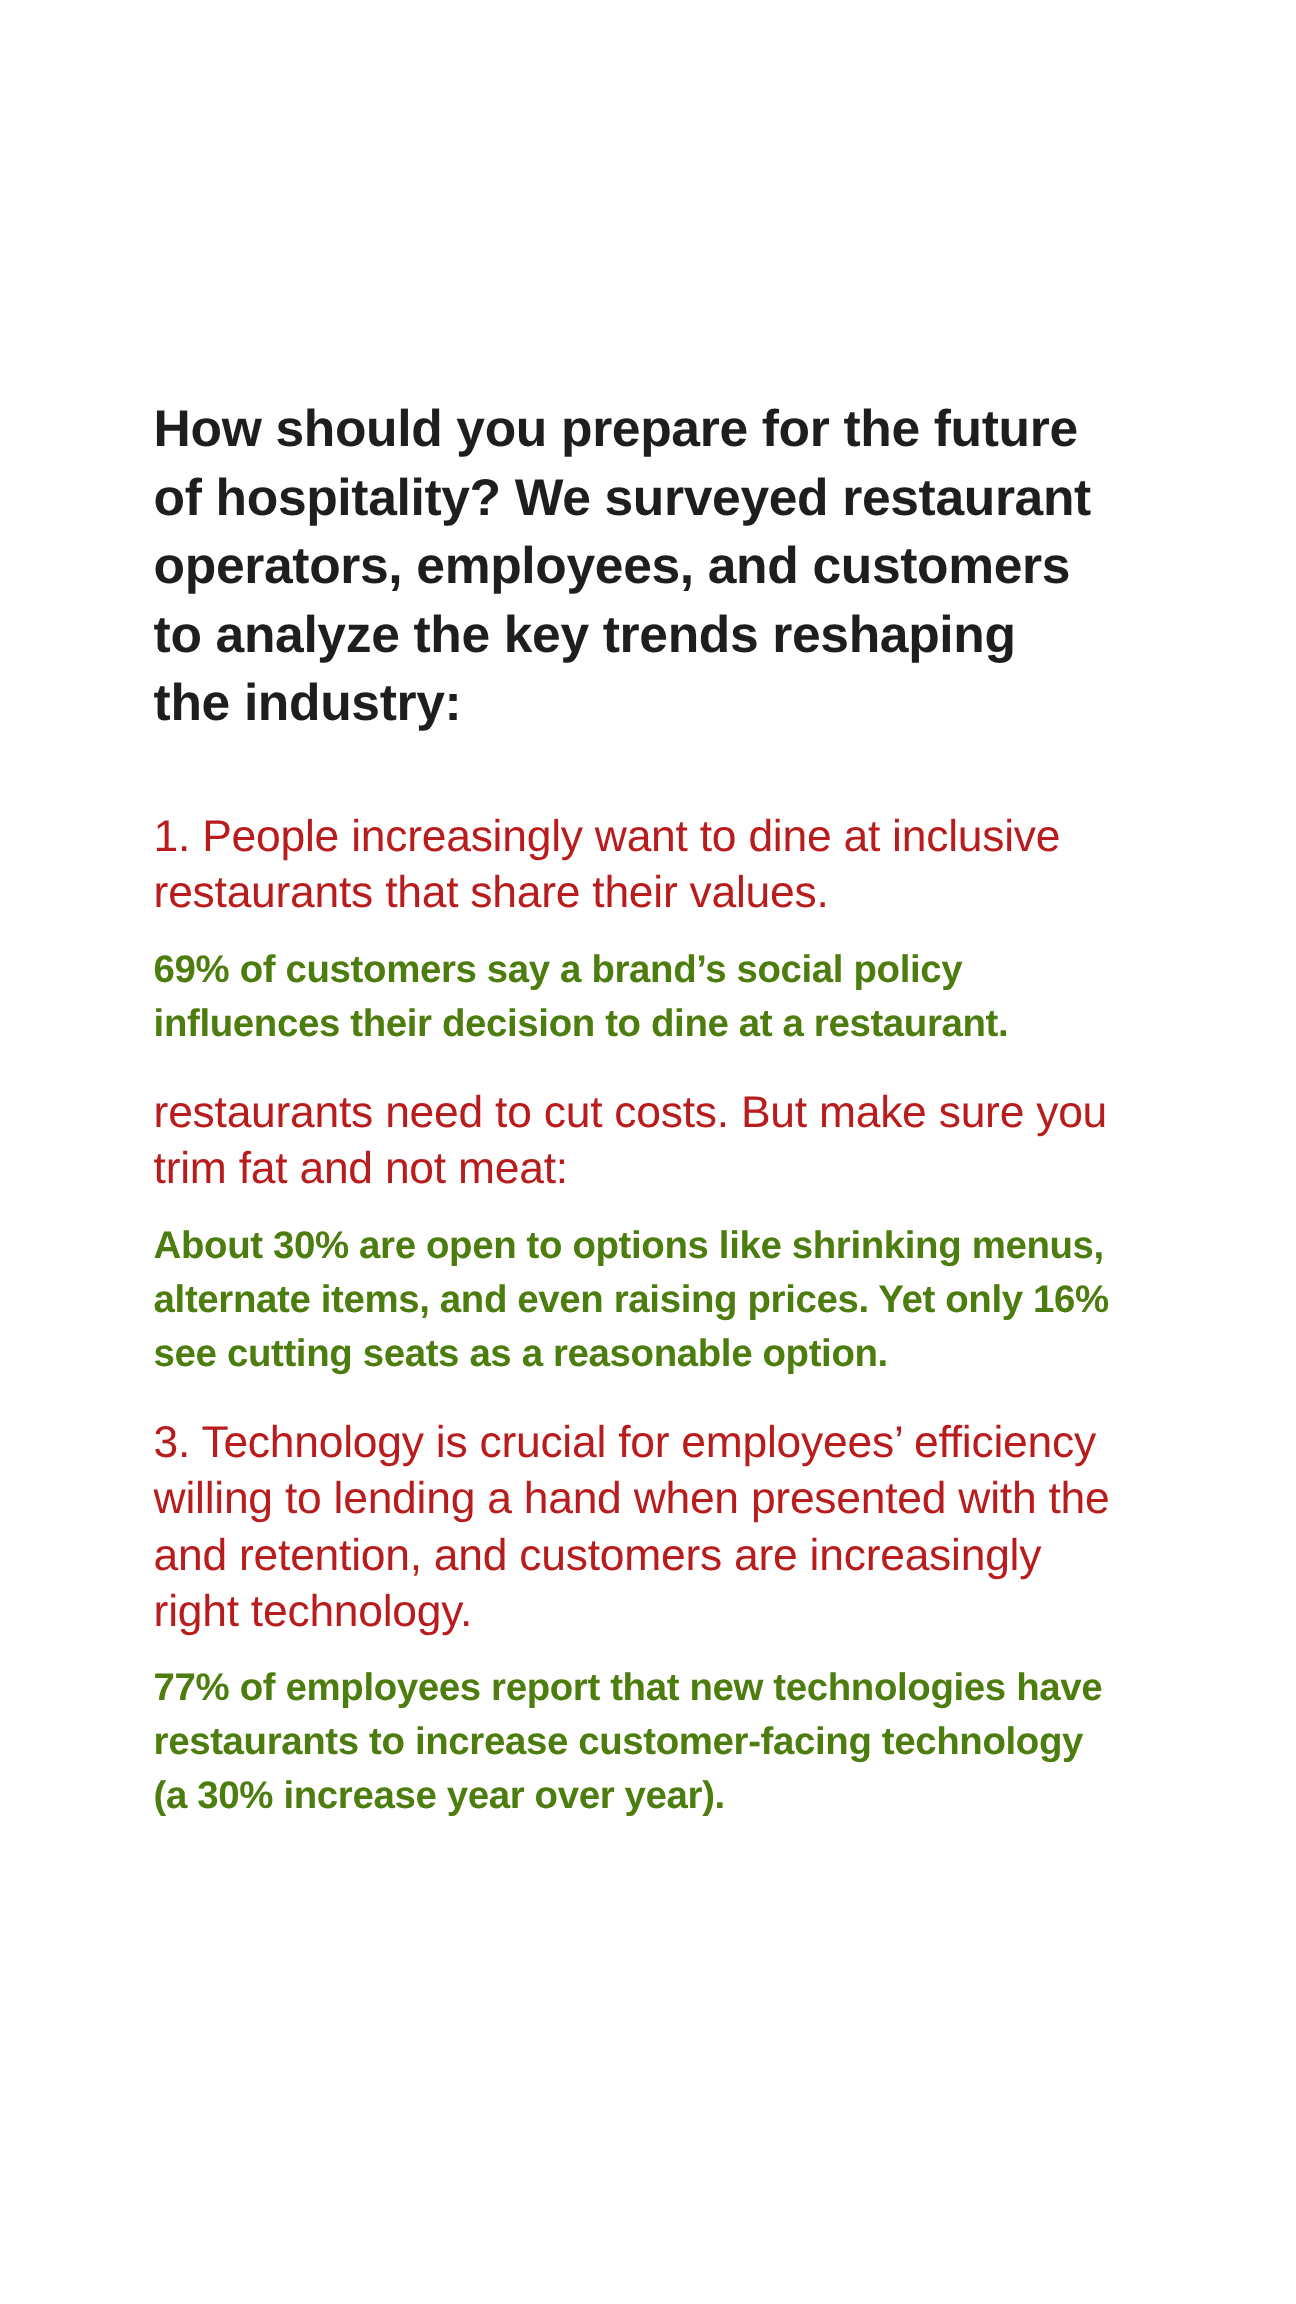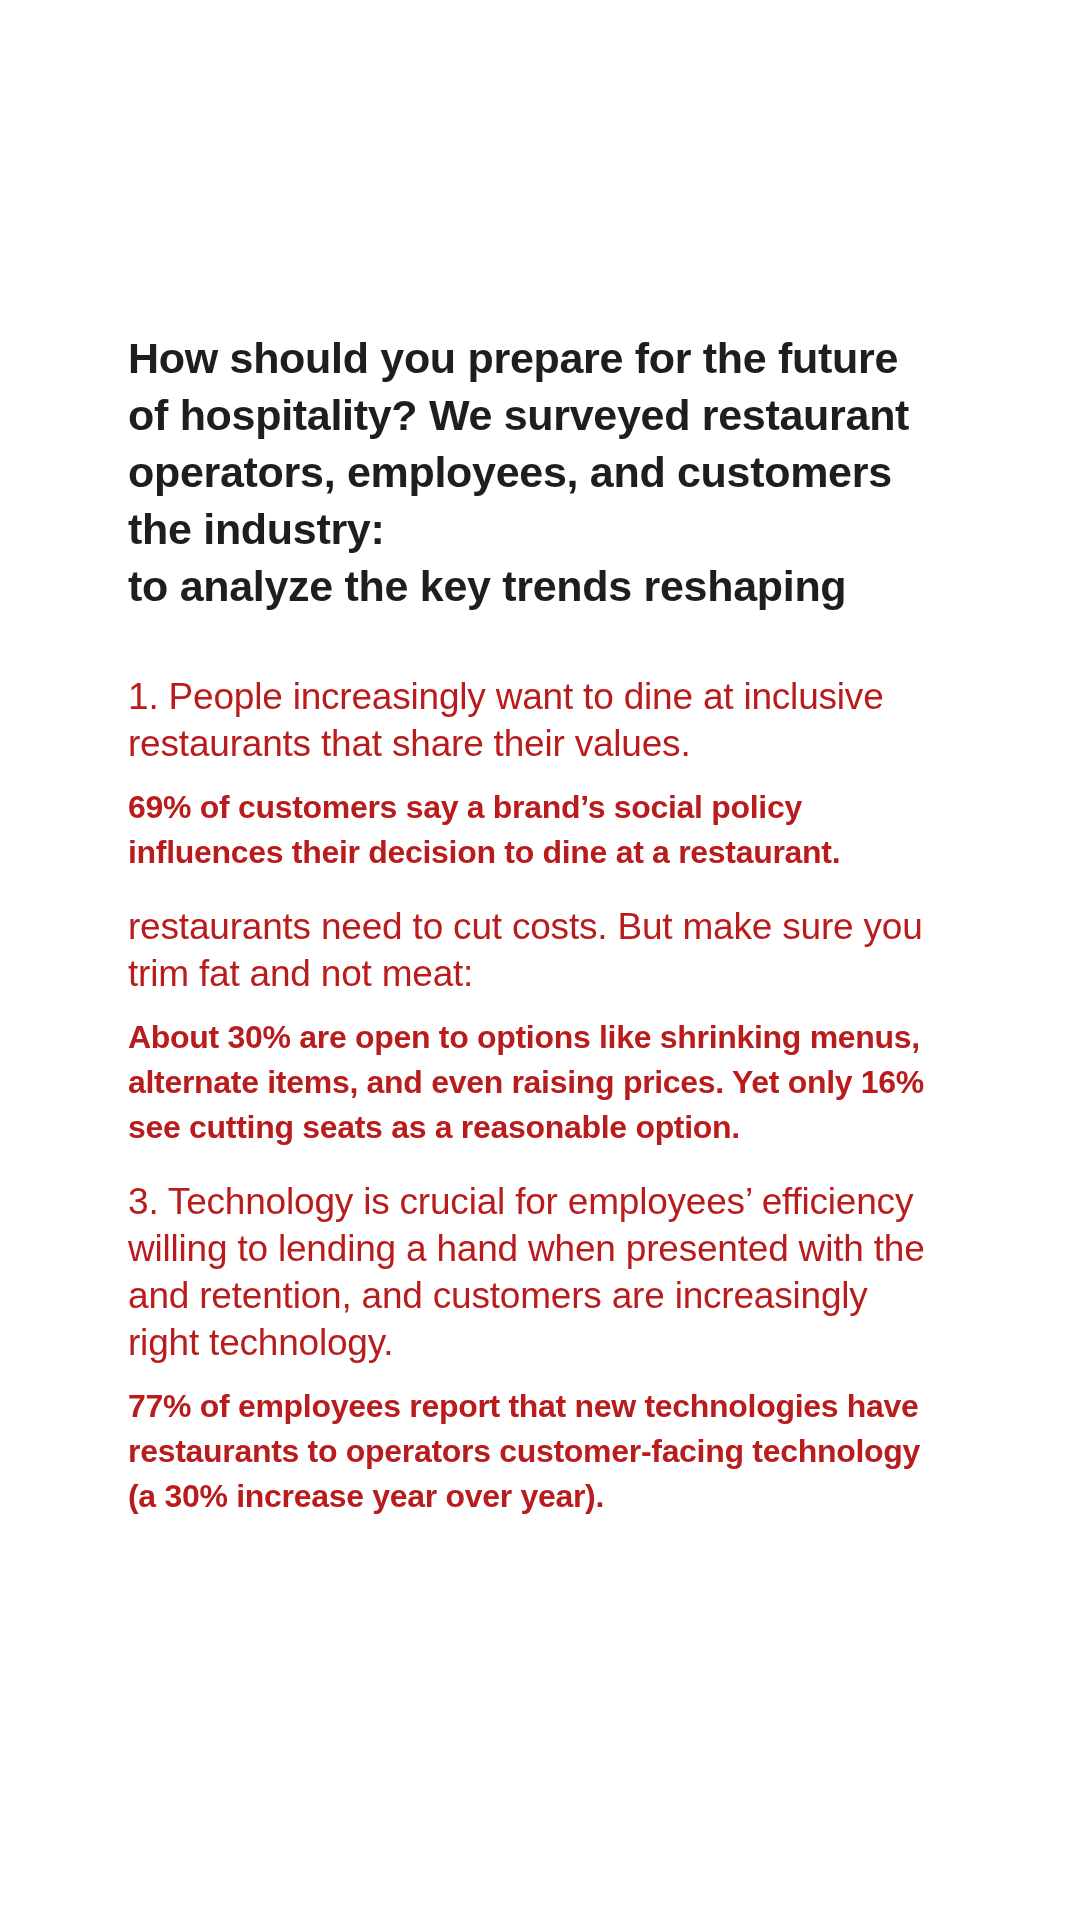--- a/index.html
+++ b/index.html
@@ -44,35 +44,35 @@
     line-height: 47px;
     font-weight: 400;
     color: #b91c1c;
     letter-spacing: -0.2px;
   }
   .trend-stat {
     margin: 18px 0 0 0;
     font-size: 32px;
     line-height: 45px;
     font-weight: 700;
-    color: #b91c1c;
+    color: #4d7c0f;
     letter-spacing: -0.3px;
   }
 </style>
 </head>
 <body>
 
 <div class="page">
 
   <h1 class="heading">
     <span class="line">How should you prepare for the future</span>
     <span class="line">of hospitality? We surveyed restaurant</span>
     <span class="line">operators, employees, and customers</span>
+    <span class="line">to analyze the key trends reshaping</span>
     <span class="line">the industry:</span>
-    <span class="line">to analyze the key trends reshaping</span>
   </h1>
 
   <section class="trend first">
     <p class="trend-text">
       <span class="line">1. People increasingly want to dine at inclusive</span>
       <span class="line">restaurants that share their values.</span>
     </p>
     <p class="trend-stat">
       <span class="line">69% of customers say a brand’s social policy</span>
       <span class="line">influences their decision to dine at a restaurant.</span>
@@ -93,18 +93,18 @@
 
   <section class="trend">
     <p class="trend-text">
       <span class="line">3. Technology is crucial for employees’ efficiency</span>
       <span class="line">willing to lending a hand when presented with the</span>
       <span class="line">and retention, and customers are increasingly</span>
       <span class="line">right technology.</span>
     </p>
     <p class="trend-stat">
       <span class="line">77% of employees report that new technologies have</span>
-      <span class="line">restaurants to operators customer-facing technology</span>
+      <span class="line">restaurants to increase customer-facing technology</span>
       <span class="line">(a 30% increase year over year).</span>
     </p>
   </section>
 
 </div>
 
 </body></html>

